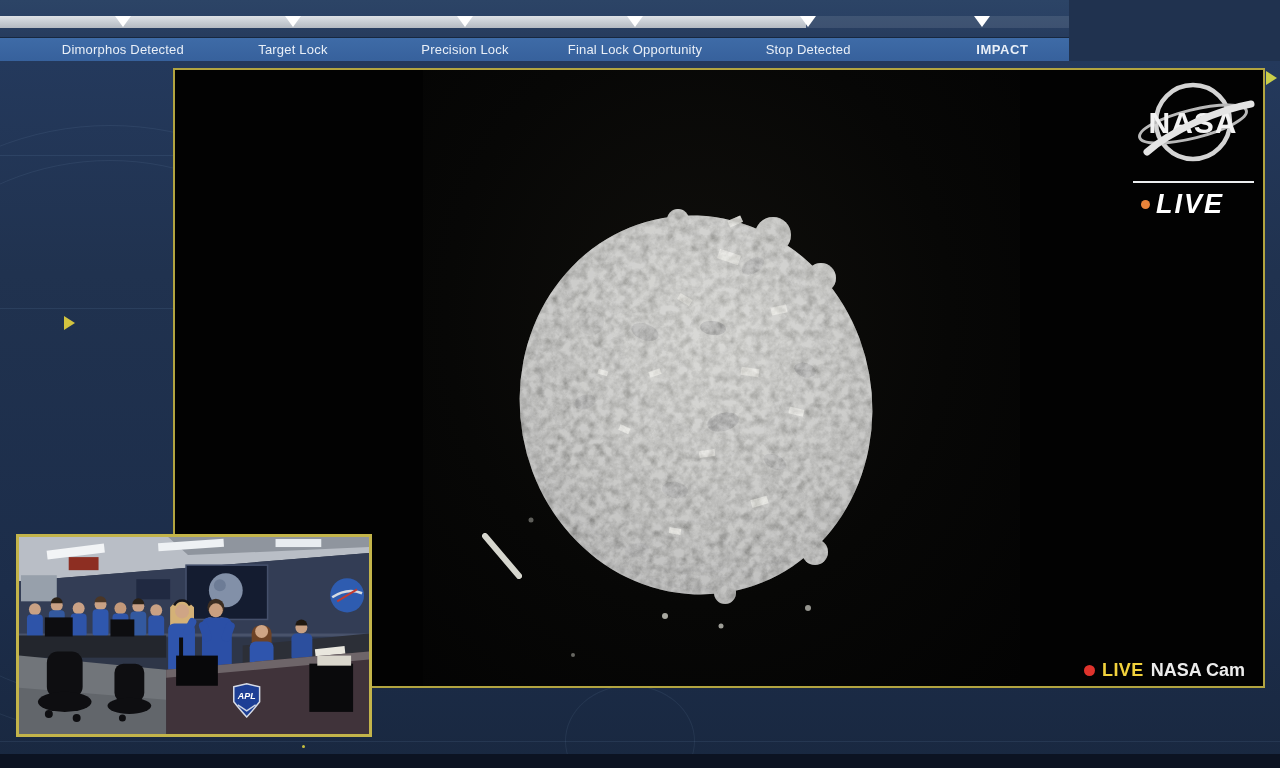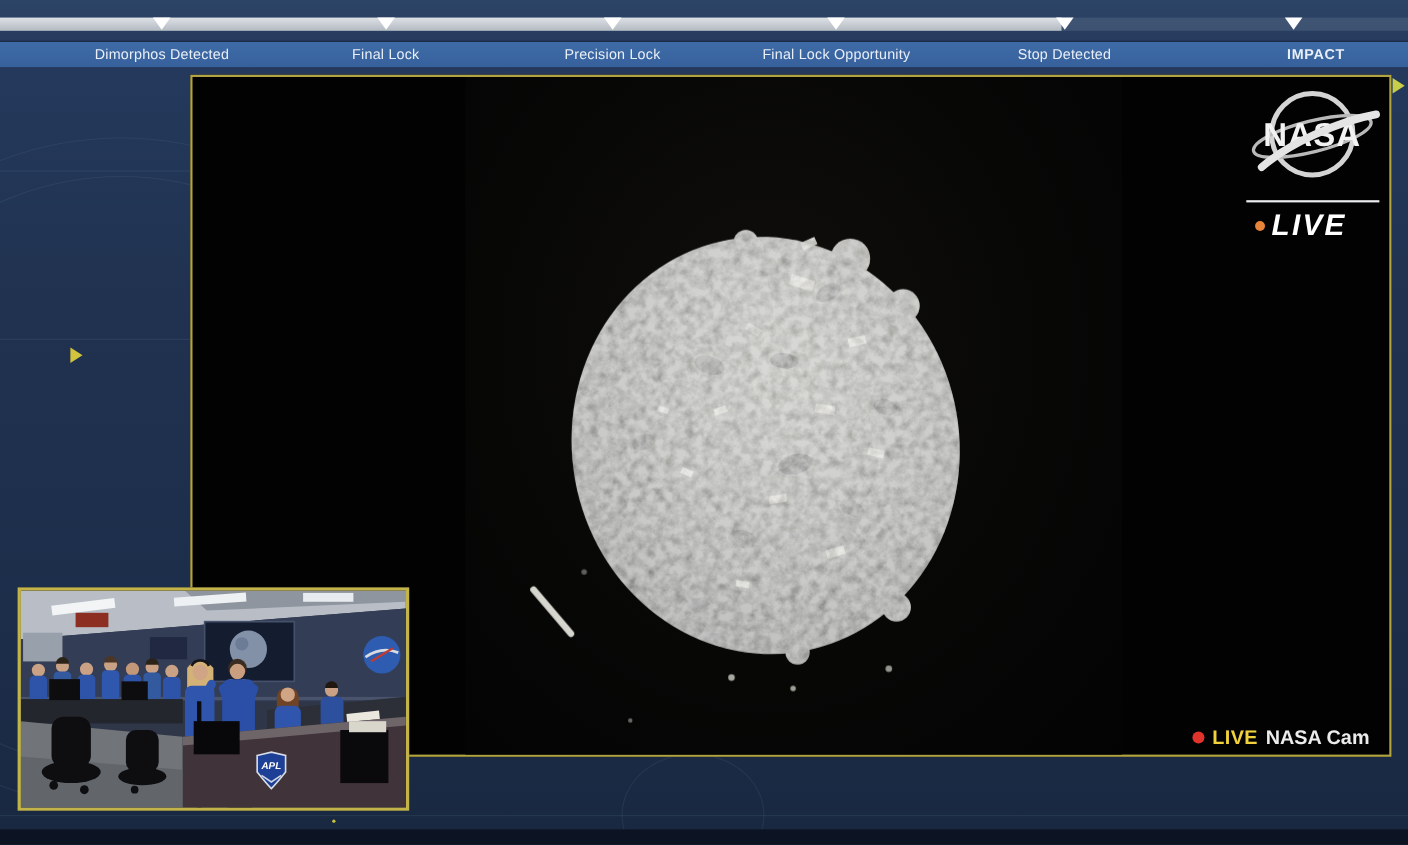--- a/index.html
+++ b/index.html
@@ -6,21 +6,21 @@
     --gold:#b2a440; --label_bar_blue:#3e6ba7; --topbar_navy:#273e60;
     --background_navy:#20324f; --track_silver:#c9ced5; --live_yellow:#f2d23c;
     --record_red:#df332c; --live_dot_orange:#e8833a;
   }
   *{box-sizing:border-box; margin:0; padding:0;}
   html,body{width:1280px; height:768px; overflow:hidden;}
   body{position:relative; background:var(--background_navy,#20324f);
        font-family:"Liberation Sans", sans-serif;}
 
   
-  .topbar{position:absolute; left:0; top:0; width:1280px; height:61px;
+  .topbar{position:absolute; left:0; top:0; width:1069px; height:61px;
           background:linear-gradient(#2c4466 0%, #2a4164 30%, #223454 100%); z-index:5;}
   .track{position:absolute; left:0; top:16px; width:100%; height:12px;
          background:rgba(255,255,255,0.10);}
   .track-fill{height:100%; width:75%;
          background:linear-gradient(#dde1e6, #b4bac2);}
   .milestone-marker{position:absolute; top:16px; transform:translateX(-50%);
          width:0; height:0; border-left:8px solid transparent; border-right:8px solid transparent;
          border-top:11px solid #ffffff;}
   .labelbar{position:absolute; left:0; top:37px; width:100%; height:24px;
          background:linear-gradient(var(--label_bar_blue,#3e6ba7), #37619c);
@@ -80,21 +80,21 @@
   </div>
   <div class="milestone-marker" style="left: 11.5%;"></div>
   <div class="milestone-marker" style="left: 27.4%;"></div>
   <div class="milestone-marker" style="left: 43.5%;"></div>
   <div class="milestone-marker" style="left: 59.4%;"></div>
   <div class="milestone-marker" style="left: 75.6%;"></div>
   <div class="milestone-marker" style="left: 91.9%;"></div>
 
   <div class="labelbar">
     <div class="milestone-label" style="left: 11.5%;">Dimorphos Detected</div>
-    <div class="milestone-label" style="left: 27.4%;">Final Lock</div>
+    <div class="milestone-label" style="left: 27.4%;">Target Lock</div>
     <div class="milestone-label" style="left: 43.5%; text-align: right;">Precision Lock</div>
     <div class="milestone-label" style="left: 59.4%;">Final Lock Opportunity</div>
     <div class="milestone-label" style="left: 75.6%;">Stop Detected</div>
     <div class="milestone-label em" style="left: 91.9%; margin-left: 20px;">IMPACT</div>
   </div>
 </div>
 
 <div class="stage">
 
   <div class="decor arc" style="left:-160px; top:99px; width:540px; height:540px;"></div>

